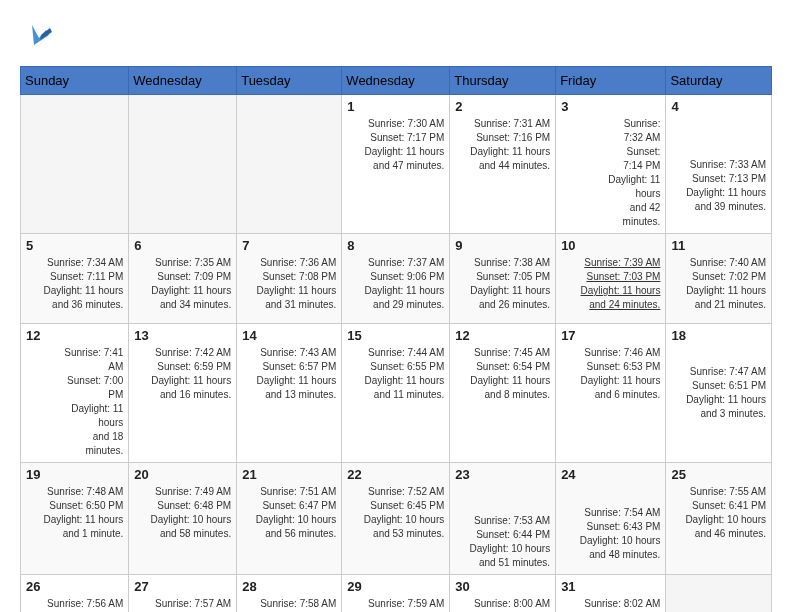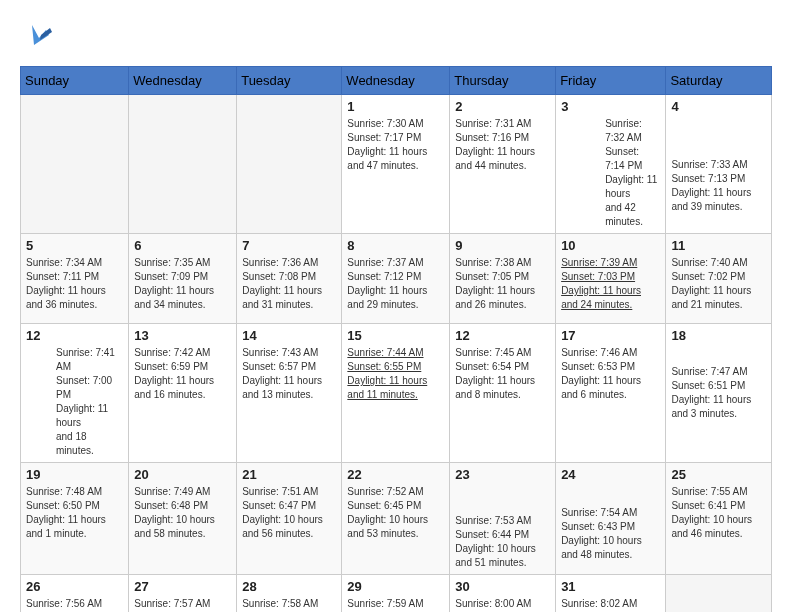--- a/index.html
+++ b/index.html
@@ -77,20 +77,21 @@
     .day-num {
       font-size: 13px;
       font-weight: bold;
       margin-bottom: 3px;
       color: #222;
     }
     .day-info {
       font-size: 10px;
       line-height: 1.4;
       color: #333;
+      text-align: right;
     }
     .week-row:nth-child(even) td:not(.empty) {
       background: #f9f9f9;
     }
   </style>
 </head>
 <body>
 
 <div class="header">
   <div class="logo">
@@ -173,21 +174,21 @@
         <td>
           <div class="day-num">7</div>
           <div class="day-info" style="white-space: pre-line;">Sunrise: 7:36 AM
 Sunset: 7:08 PM
 Daylight: 11 hours
 and 31 minutes.</div>
         </td>
         <td>
           <div class="day-num">8</div>
           <div class="day-info" style="white-space: pre-line;">Sunrise: 7:37 AM
-Sunset: 7:12 PM
+Sunset: 9:06 PM
 Daylight: 11 hours
 and 29 minutes.</div>
         </td>
         <td>
           <div class="day-num">9</div>
           <div class="day-info" style="white-space: pre-line;">Sunrise: 7:38 AM
 Sunset: 7:05 PM
 Daylight: 11 hours
 and 26 minutes.</div>
         </td>
@@ -223,21 +224,21 @@
         </td>
         <td>
           <div class="day-num">14</div>
           <div class="day-info" style="white-space: pre-line;">Sunrise: 7:43 AM
 Sunset: 6:57 PM
 Daylight: 11 hours
 and 13 minutes.</div>
         </td>
         <td>
           <div class="day-num">15</div>
-          <div class="day-info" style="white-space: pre-line; text-decoration: underline;">Sunrise: 7:44 AM
+          <div class="day-info" style="white-space: pre-line;">Sunrise: 7:44 AM
 Sunset: 6:55 PM
 Daylight: 11 hours
 and 11 minutes.</div>
         </td>
         <td>
           <div class="day-num">12</div>
           <div class="day-info" style="white-space: pre-line;">Sunrise: 7:45 AM
 Sunset: 6:54 PM
 Daylight: 11 hours
 and 8 minutes.</div>

